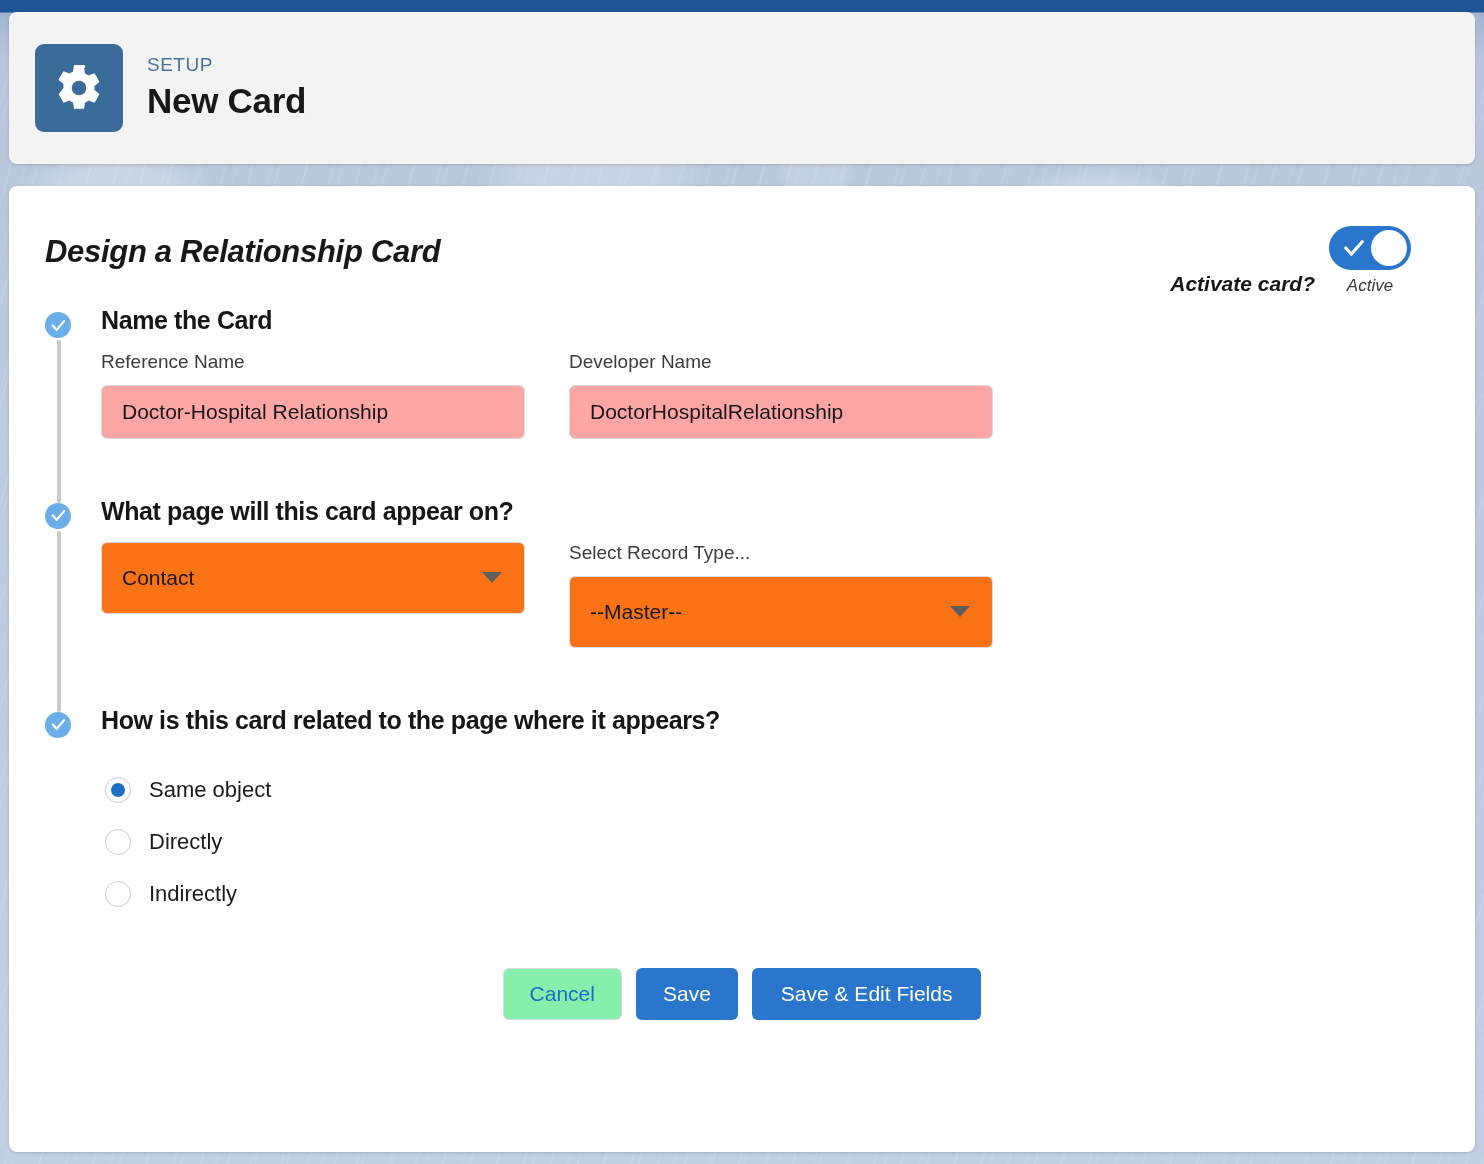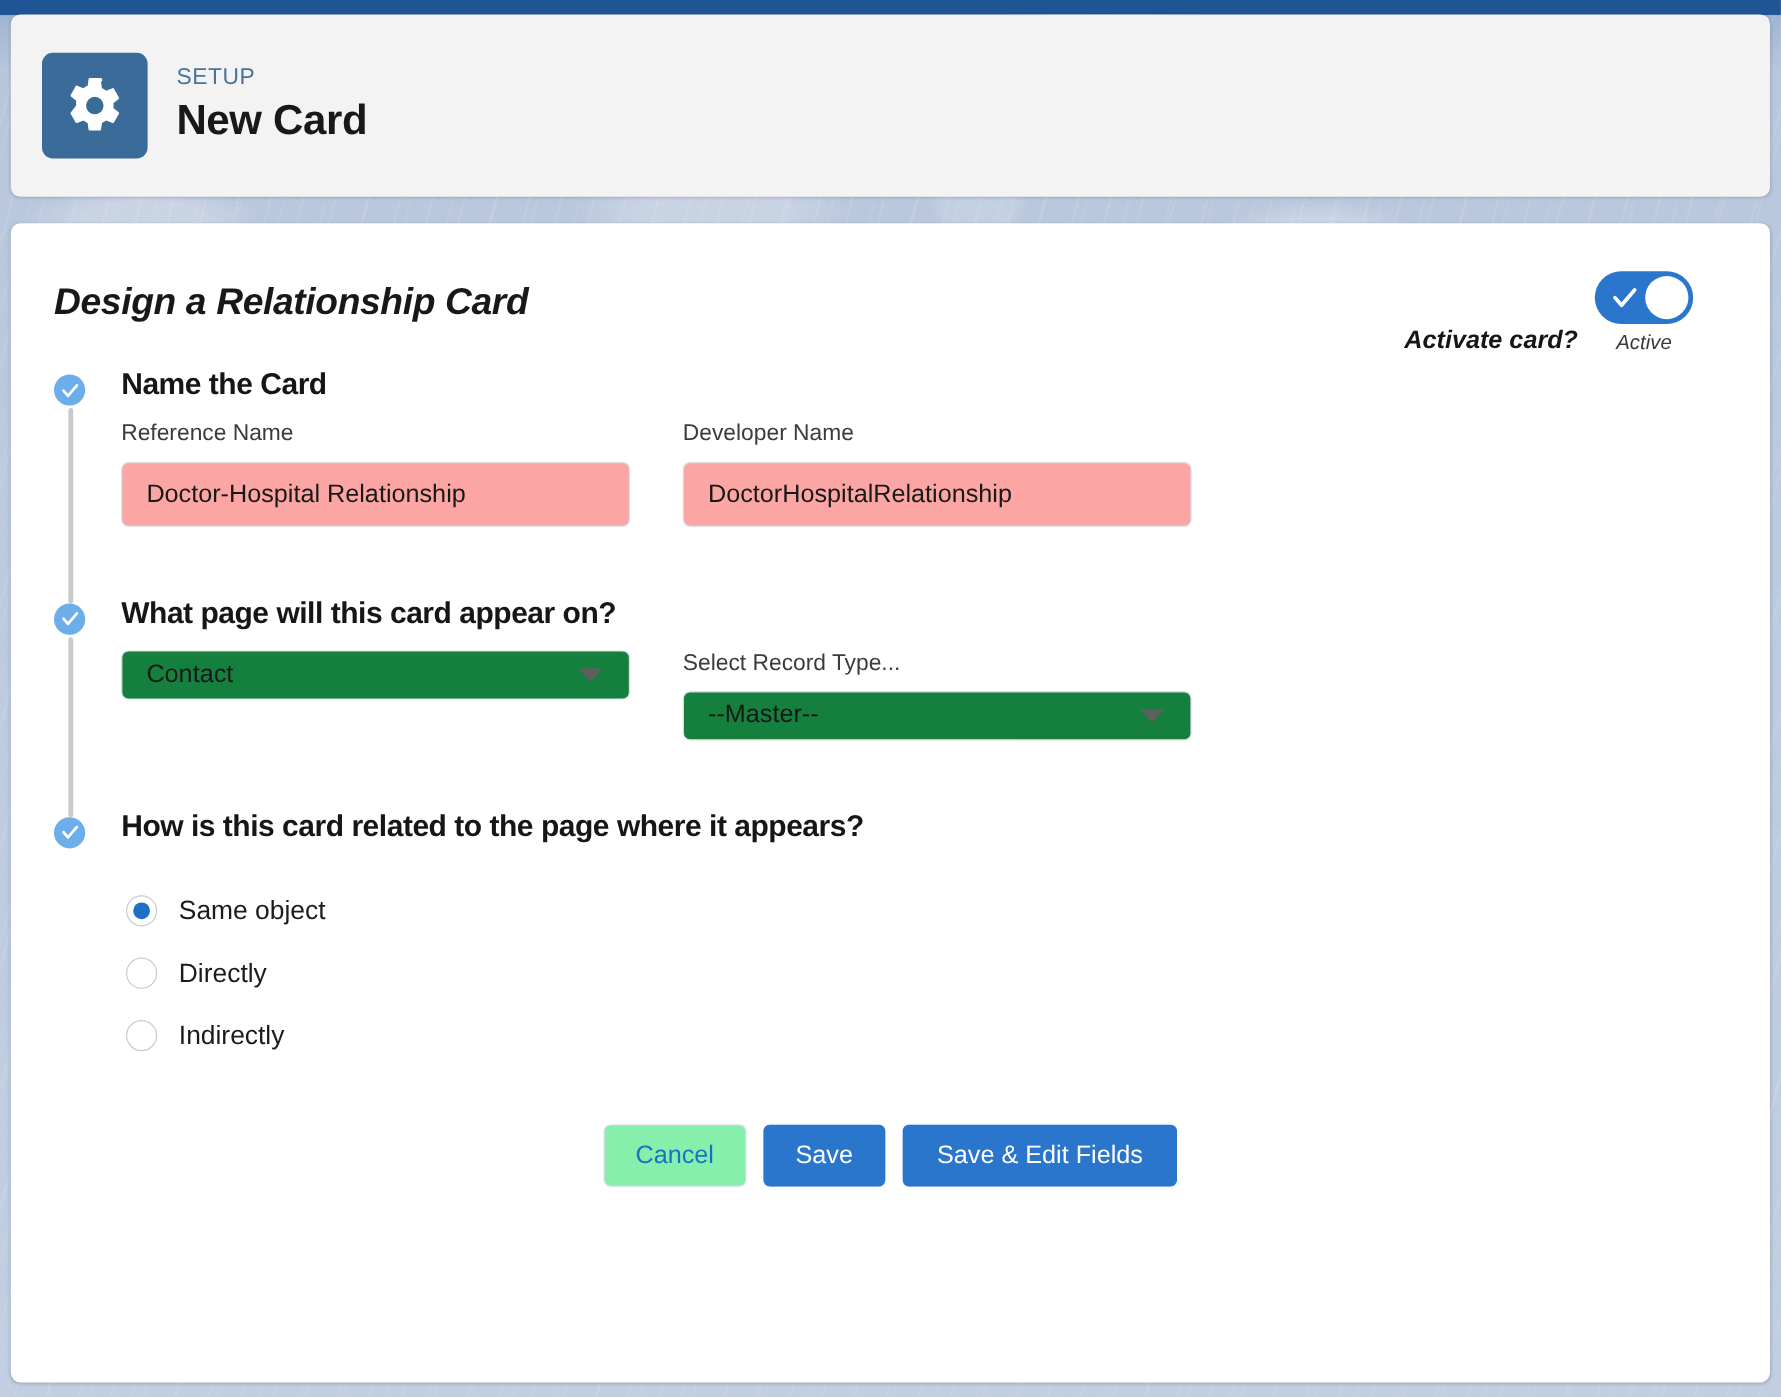--- a/index.html
+++ b/index.html
@@ -218,24 +218,24 @@
     border-radius: 6px;
     background: #fca5a5;
     font-family: "Liberation Sans", sans-serif;
     font-size: 21px;
     color: #181818;
     padding: 0 20px;
     outline: none;
   }
   .select-box {
     width: 100%;
-    height: 41px;
+    height: 72px;
     border: 1px solid #d9dde2;
     border-radius: 6px;
-    background: #15803d;
+    background: #f97316;
     display: flex;
     align-items: center;
     padding: 0 18px 0 20px;
     cursor: pointer;
     position: relative;
   }
   .select-value { font-size: 21px; color: #181818; flex: 1; }
   .caret {
     width: 0; height: 0;
     border-left: 10px solid transparent;

